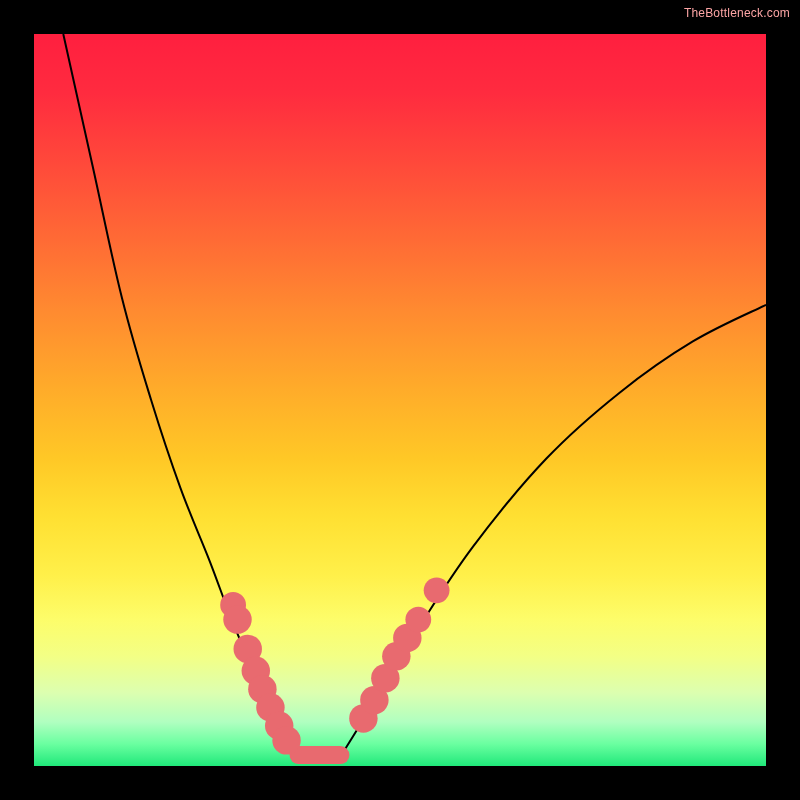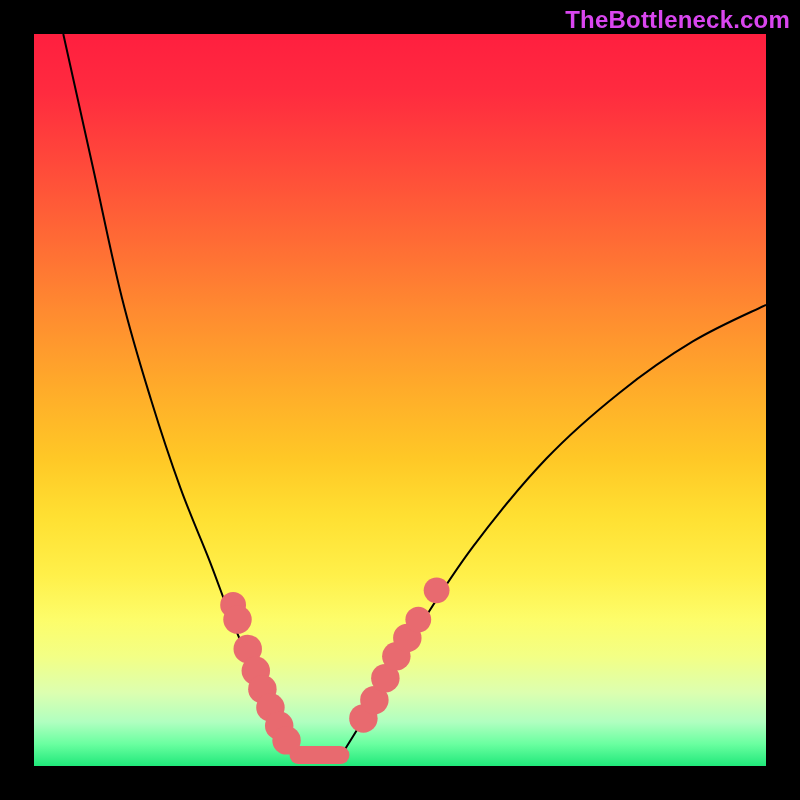--- a/index.html
+++ b/index.html
@@ -37,23 +37,23 @@
       #f3ff85 85%,
       #dcffb0 90%,
       #b0ffc0 94%,
       #6affa0 97%,
       #20e87a 100%);
   }
   .watermark {
     position: absolute;
     top: 6px;
     right: 10px;
-    color: #d946ef;
-    font-size: 24px;
-    font-weight: 700;
+    color: #fca5a5;
+    font-size: 12px;
+    font-weight: 400;
     letter-spacing: 0.2px;
     z-index: 30;
   }
   .curves {
     position: absolute;
     left: 0;
     top: 0;
     width: 732px;
     height: 732px;
     z-index: 20;

